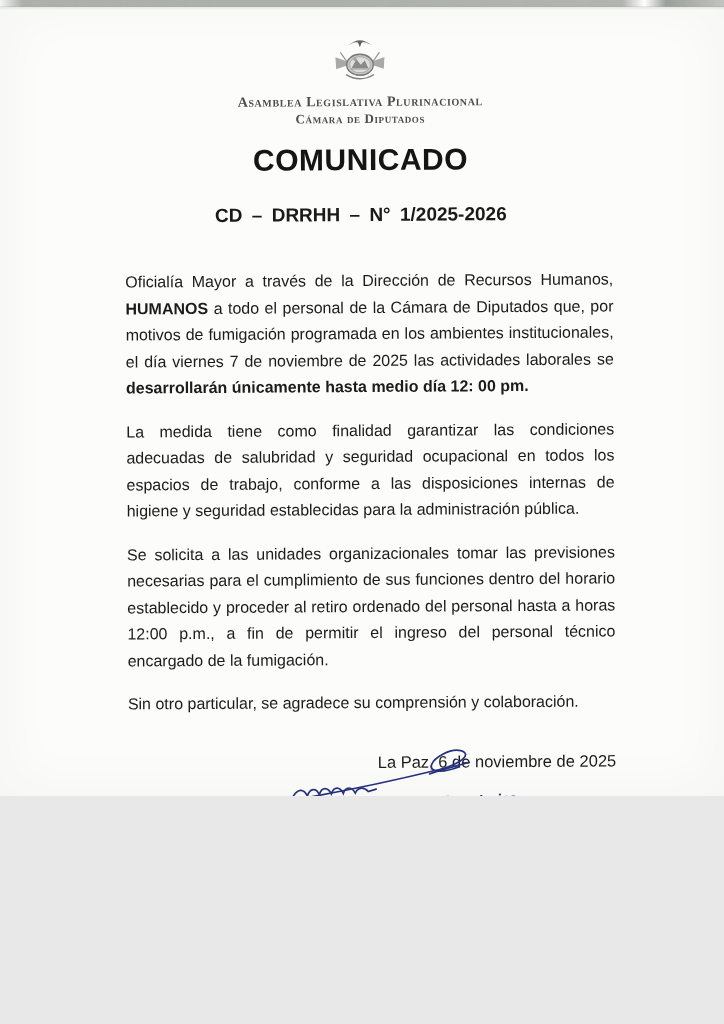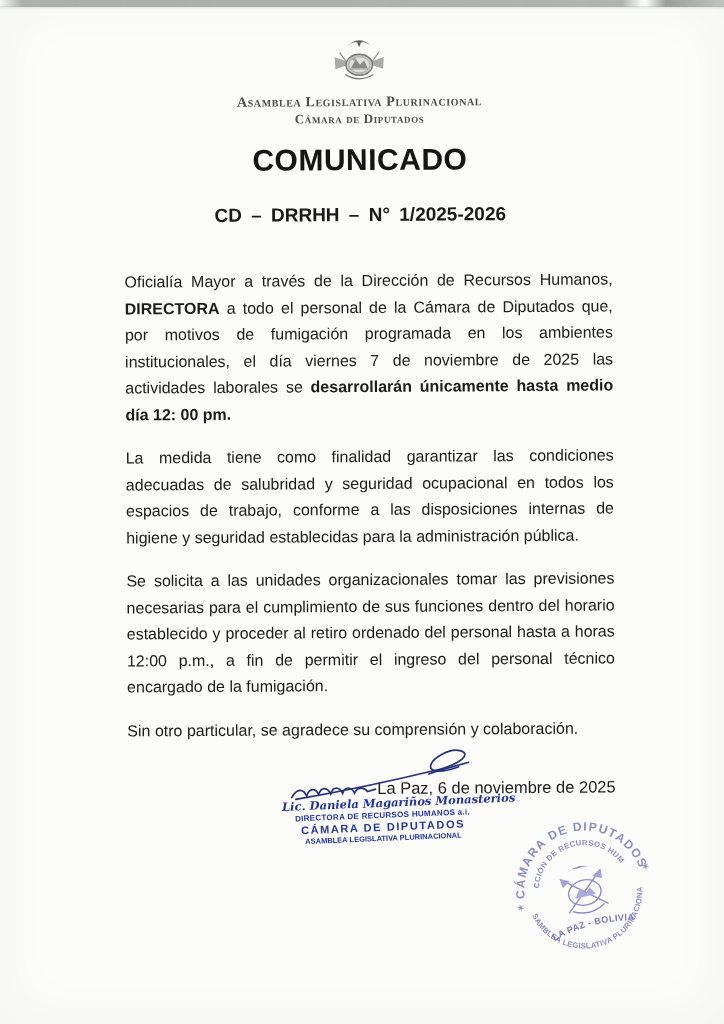--- a/index.html
+++ b/index.html
@@ -1,17 +1,17 @@
 <!DOCTYPE html>
 <html><head>
 <meta charset="utf-8">
 <style>
   html,body{margin:0;padding:0;background:#e8e8e8;}
   .page{
-    position:relative;width:724px;height:1024px;margin:0 auto;
+    position:relative;width:724px;height:796px;margin:0 auto;
     background:#fcfcfa;overflow:hidden;
     font-family:"Liberation Sans",sans-serif;color:#1d1d1f;
     box-shadow:inset 0 0 60px rgba(60,60,50,0.04);
   }
   .scan-strip{
     position:absolute;top:0;left:0;right:0;height:7px;
     background:linear-gradient(to right,
       rgba(148,154,146,0) 0%,rgba(148,154,146,.75) 3%,
       rgba(138,146,138,.7) 40%,rgba(150,156,148,.72) 86%,
       rgba(255,255,255,.95) 89%,rgba(130,138,130,.8) 92%,
@@ -73,21 +73,21 @@
       <path d="M37,50 H63" stroke="#999" stroke-width="1.4"></path>
       <path d="M30,58 Q50,70 70,58" stroke="#7d7d7d" stroke-width="2" fill="none"></path>
     </svg>
     <div class="org-line org1">Asamblea Legislativa Plurinacional</div>
     <div class="org-line org2">Cámara de Diputados</div>
 
     <h1 class="doc-title">COMUNICADO</h1>
     <div class="doc-ref">CD –  DRRHH – N° 1/2025-2026</div>
 
     <div class="body-text">
-      <p><span>Oficialía Mayor a través de la Dirección de Recursos Humanos, </span><span class="b">DIRECTORA</span><span> a todo el personal de la Cámara de Diputados que, por motivos de fumigación programada en los ambientes institucionales, el día viernes 7 de noviembre de 2025 las actividades laborales se </span><span class="b">desarrollarán únicamente hasta medio día 12: 00 pm.</span></p>
+      <p><span>Oficialía Mayor a través de la Dirección de Recursos Humanos, </span><span class="b">HUMANOS</span><span> a todo el personal de la Cámara de Diputados que, por motivos de fumigación programada en los ambientes institucionales, el día viernes 7 de noviembre de 2025 las actividades laborales se </span><span class="b">desarrollarán únicamente hasta medio día 12: 00 pm.</span></p>
       <p><span>La medida tiene como finalidad garantizar las condiciones adecuadas de salubridad y seguridad ocupacional en todos los espacios de trabajo, conforme a las disposiciones internas de higiene y seguridad establecidas para la administración pública.</span></p>
       <p><span>Se solicita a las unidades organizacionales tomar las previsiones necesarias para el cumplimiento de sus funciones dentro del horario establecido y proceder al retiro ordenado del personal hasta a horas 12:00 p.m., a fin de permitir el ingreso del personal técnico encargado de la fumigación.</span></p>
       <p><span>Sin otro particular, se agradece su comprensión y colaboración.</span></p>
       <div class="dateline">La Paz, 6 de noviembre de 2025</div>
     </div>
 
     <div class="sig-block">
       <svg class="sig-svg" width="200" height="60" viewBox="0 0 200 60">
         <g stroke="#26307f" stroke-width="1.7" fill="none" stroke-linecap="round">
           <path d="M10,46 C16,36 22,38 25,45 C28,37 34,37 37,44 C40,36 46,37 49,44 C52,36 58,37 61,44 C64,36 70,38 73,44 C76,38 82,38 86,43 L94,41"></path>

